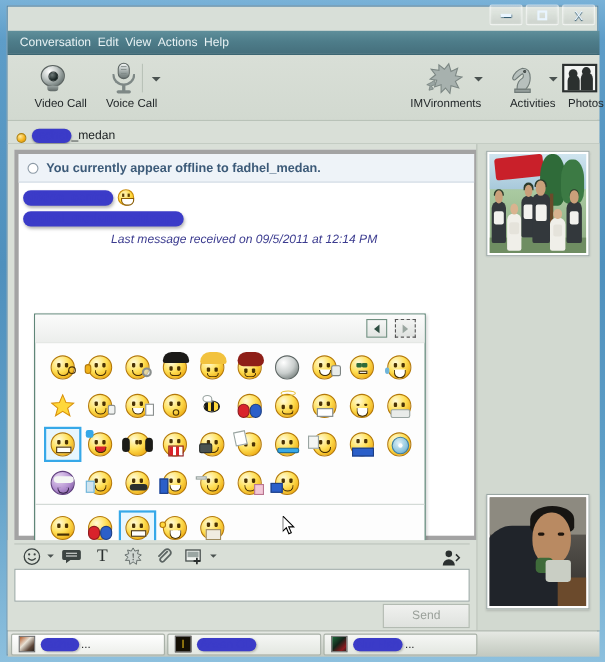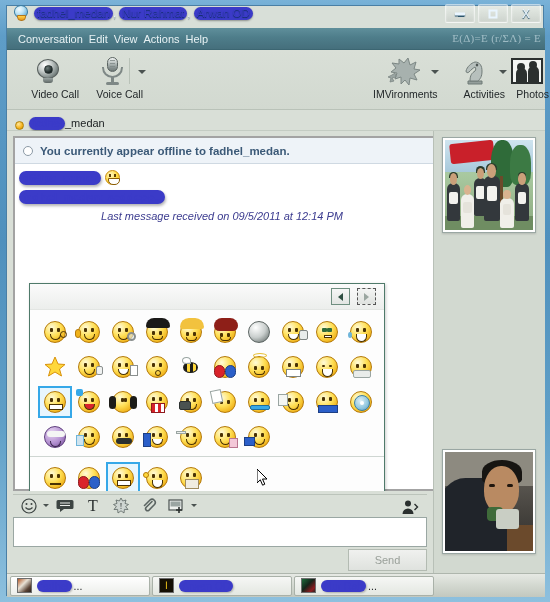--- a/index.html
+++ b/index.html
@@ -174,21 +174,21 @@
 
   
   #mainarea{
     position:absolute; left:0; top:125px; width:538px; height:442px;
     background:#d9dfd7;
   }
 
   
   #convcol{
     position:absolute; left:6px; top:5px; width:422px; height:355px;
-    background:#ffffff; border:2px solid #a3a3a3;
+    background:#ffffff; border:4px solid #a3a3a3;
   }
   .offline-banner{
     height:26px; background:#eef3f8; border-bottom:1px solid #cfd9e2;
     display:flex; align-items:center; gap:7px; padding-left:8px;
   }
   .ob-circle{ width:10px;height:10px;border-radius:50%;border:1px solid #8c9aa6; background:#fff; }
   .ob-text{ font-size:11.5px; font-weight:bold; color:#3c5a78; }
   .conv-body{ padding:6px 8px 0 4px; }
   .msg-line{ margin-bottom:5px; display:flex; align-items:center; gap:4px; }
   .redact2{
@@ -349,29 +349,20 @@
   
   #cursor{ position:absolute; left:250px; top:463px; width:12px; height:18px; z-index:50; }
 </style>
 </head>
 <body>
 
 <div id="window">
   <div class="frame-inner">
 
     <div id="titlebar">
-      <div class="title-left">
-        <span class="ym-logo">
-          <span class="bulb"></span>
-            <span class="base"></span>
-        </span>
-        <span class="title-text">
-          <span class="redact">fadhel_medan</span><span>, </span><span class="redact">Nur Rahmat</span><span>, </span><span class="redact">Arwan OD</span>
-        </span>
-      </div>
       <div class="winbtns">
         <div class="winbtn">
             <span class="g dash"></span>
           </div>
         <div class="winbtn">
             <span class="g sq"></span>
           </div>
         <div class="winbtn">
             <span class="g">X</span>
           </div>
@@ -379,21 +370,20 @@
     </div>
 
     <div id="menubar">
       <div class="menu-items">
         <span class="menu-item">Conversation</span>
         <span class="menu-item">Edit</span>
         <span class="menu-item">View</span>
         <span class="menu-item">Actions</span>
         <span class="menu-item">Help</span>
       </div>
-      <div class="menu-art">E(Δ)=E (r/ΣΛ) = E</div>
     </div>
 
     <div id="toolbar">
       <div class="tb-item" style="left:10px;">
         <div class="tb-ico">
           <span class="ico-cam">
               <span class="body"></span>
               <span class="lens"></span>
               <span class="stand"></span>
             </span>

